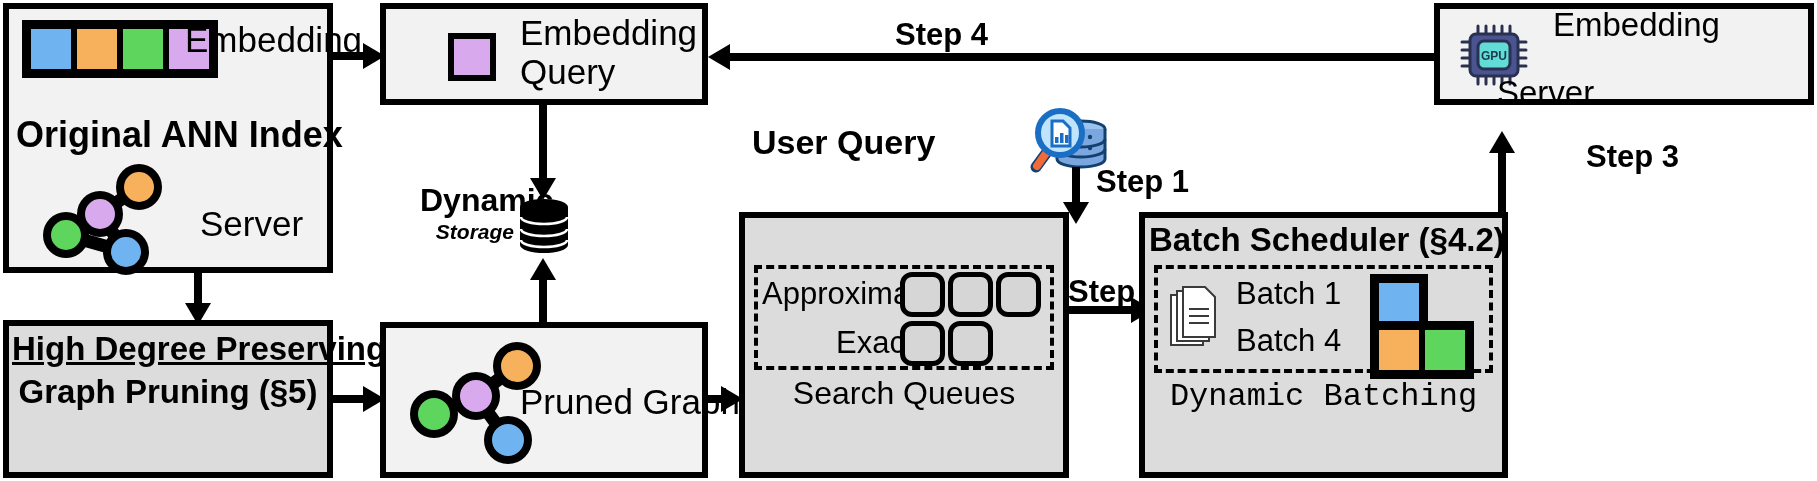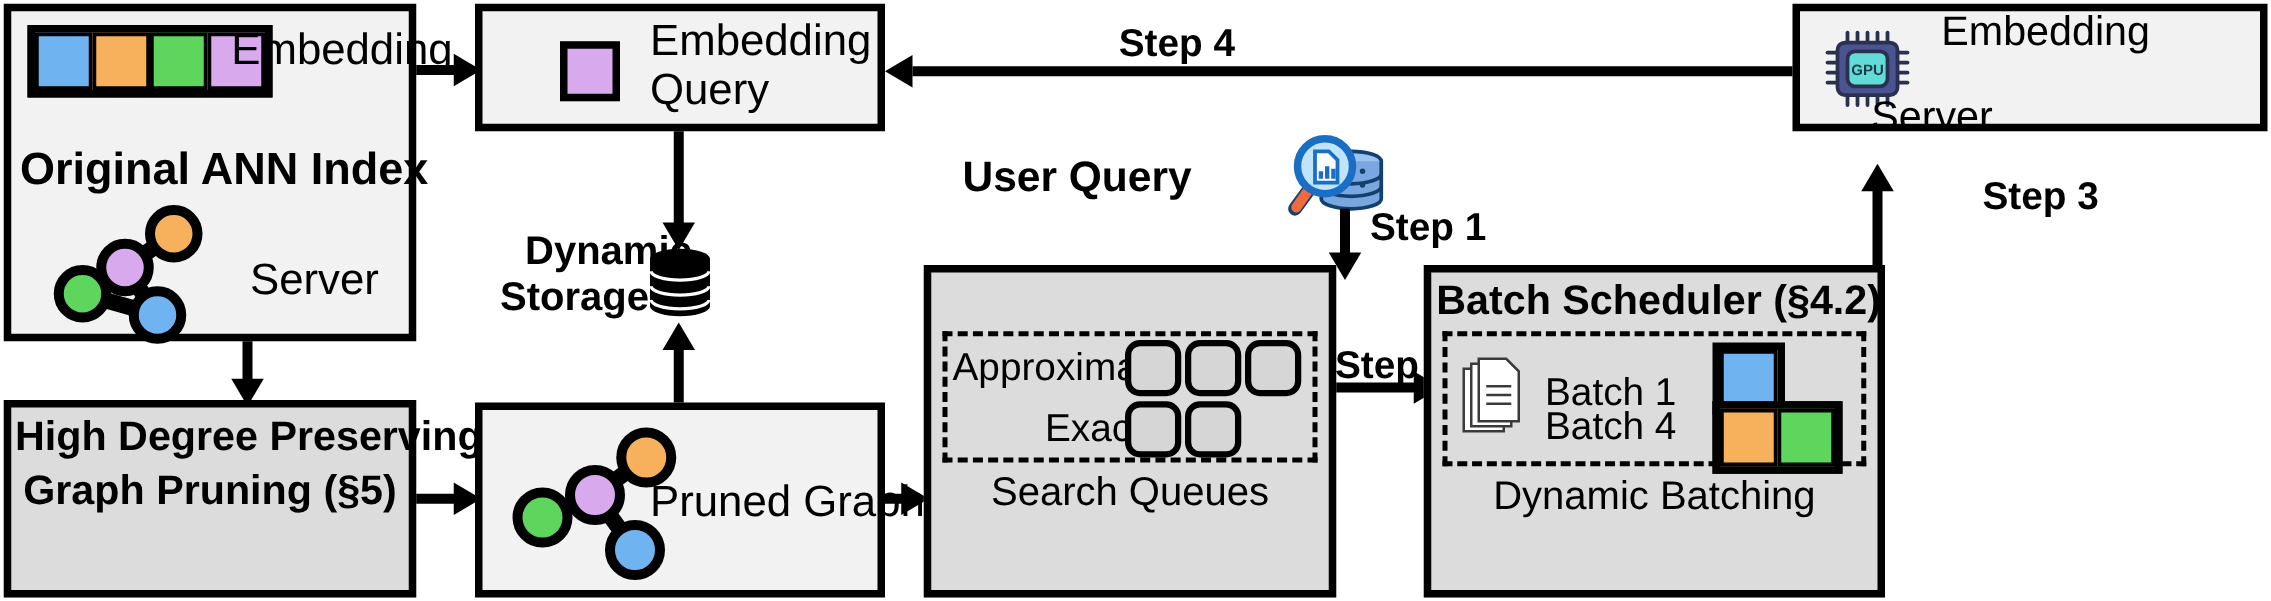--- a/index.html
+++ b/index.html
@@ -65,39 +65,39 @@
       </g>
     </svg>
   </div>
 
   <div class="lbl" style="left:200px;top:204px;font-size:35px;">Server</div>
 
   <div class="ln" style="left:194px;top:273px;width:8px;height:36px;"></div>
   <div class="ahead ah-down" style="left:185px;top:303px;"></div>
 
   <div class="box shaded" style="left:3px;top:320px;width:330px;height:158px;"></div>
-  <div class="lbl b" style="left:12px;top:331px;width:312px;text-align:left;font-size:33px;">High Degree Preserving</div>
+  <div class="lbl b" style="left:12px;top:331px;width:312px;text-align:left;font-size:33px;text-decoration:underline;">High Degree Preserving</div>
   <div class="lbl b" style="left:12px;top:374px;width:312px;text-align:center;font-size:33px;">Graph Pruning (§5)</div>
 
   <div class="ln" style="left:333px;top:395px;width:38px;height:8px;"></div>
   <div class="ahead ah-right" style="left:363px;top:386px;"></div>
 
   <div class="ln" style="left:333px;top:52px;width:38px;height:8px;"></div>
   <div class="ahead ah-right" style="left:363px;top:43px;"></div>
 
   <div class="box" style="left:380px;top:3px;width:328px;height:102px;"></div>
   <div class="sqbox" style="left:448px;top:33px;width:48px;height:48px;background:#d9a9ee;"></div>
   <div class="lbl" style="left:520px;top:13px;font-size:35px;">Embedding</div>
   <div class="lbl" style="left:520px;top:52px;font-size:35px;">Query</div>
 
   <div class="ln" style="left:539px;top:105px;width:8px;height:76px;"></div>
   <div class="ahead ah-down" style="left:530px;top:178px;"></div>
 
   <div class="lbl b" style="left:420px;top:183px;width:94px;text-align:right;font-size:32px;">Dynamic</div>
-  <div class="lbl b" style="left:400px;top:220px;width:114px;text-align:center;font-size:32px;">Storage</div>
+  <div class="lbl b" style="left:400px;top:220px;width:114px;text-align:right;font-size:21px;font-style:italic;">Storage</div>
 
   <div class="svgwrap" style="left:519px;top:198px;width:50px;height:56px;">
     <svg width="50" height="56" viewBox="0 0 50 56">
       <g fill="#000">
         <ellipse cx="25" cy="9" rx="24" ry="8"></ellipse>
         <rect x="1" y="9" width="48" height="38"></rect>
         <ellipse cx="25" cy="47" rx="24" ry="8"></ellipse>
       </g>
       <g stroke="#fff" stroke-width="2.6" fill="none">
         <path d="M2,19 a23,7 0 0 0 46,0"></path>
@@ -126,21 +126,21 @@
         <circle cx="104" cy="106" r="20" fill="#6fb4f0"></circle>
       </g>
     </svg>
   </div>
 
   <div class="lbl" style="left:520px;top:382px;font-size:35px;">Pruned Graph</div>
 
   <div class="ln" style="left:708px;top:395px;width:28px;height:8px;"></div>
   <div class="ahead ah-right" style="left:721px;top:386px;"></div>
 
-  <div class="lbl b" style="left:752px;top:123px;font-size:34px;margin-left:18px;">User Query</div>
+  <div class="lbl b" style="left:752px;top:123px;font-size:34px;">User Query</div>
 
   <div class="svgwrap" style="left:1027px;top:101px;width:82px;height:78px;">
     <svg width="82" height="78" viewBox="0 0 82 78">
 
       <g stroke="#14406e" stroke-width="3">
         <ellipse cx="54" cy="28" rx="24" ry="8" fill="#9cc2ef"></ellipse>
         <path d="M30,28 v30 a24,8 0 0 0 48,0 v-30" fill="#7ba7e0"></path>
         <path d="M30,38 a24,8 0 0 0 48,0" fill="none"></path>
         <path d="M30,48 a24,8 0 0 0 48,0" fill="none"></path>
       </g>
@@ -201,32 +201,32 @@
         <path d="M15,2 h22 l10,10 v40 h-32 z"></path>
       </g>
       <g stroke="#3a3a3a" stroke-width="2">
         <line x1="21" y1="24" x2="41" y2="24"></line>
         <line x1="21" y1="31" x2="41" y2="31"></line>
         <line x1="21" y1="38" x2="41" y2="38"></line>
       </g>
     </svg>
   </div>
 
-  <div class="lbl" style="left:1236px;top:277px;font-size:31px;margin-top:20px;">Batch 1</div>
+  <div class="lbl" style="left:1236px;top:277px;font-size:31px;">Batch 1</div>
   <div class="chipstrip" style="left:1370px;top:274px;">
     <div class="chip" style="background:#6fb4f0;"></div>
   </div>
 
   <div class="lbl" style="left:1236px;top:324px;font-size:31px;">Batch 4</div>
   <div class="chipstrip" style="left:1370px;top:321px;">
     <div class="chip" style="background:#f7b05b;"></div>
     <div class="chip" style="background:#5ed65e;"></div>
   </div>
 
-  <div class="lbl" style="left:1149px;top:379px;width:349px;text-align:center;font-size:32px;">Dynamic Batching</div>
+  <div class="lbl" style="left:1149px;top:379px;width:349px;text-align:center;font-size:32px;font-family:Liberation Mono, monospace;">Dynamic Batching</div>
 
   <div class="ln" style="left:1498px;top:142px;width:8px;height:70px;"></div>
   <div class="ahead ah-up" style="left:1489px;top:131px;"></div>
   <div class="lbl b" style="left:1586px;top:140px;font-size:31px;">Step 3</div>
 
   <div class="box" style="left:1434px;top:3px;width:380px;height:102px;"></div>
 
   <div class="svgwrap" style="left:1460px;top:24px;width:68px;height:62px;">
     <svg width="68" height="62" viewBox="0 0 68 62">
       <g stroke="#2a3050" stroke-width="3" stroke-linecap="round">

